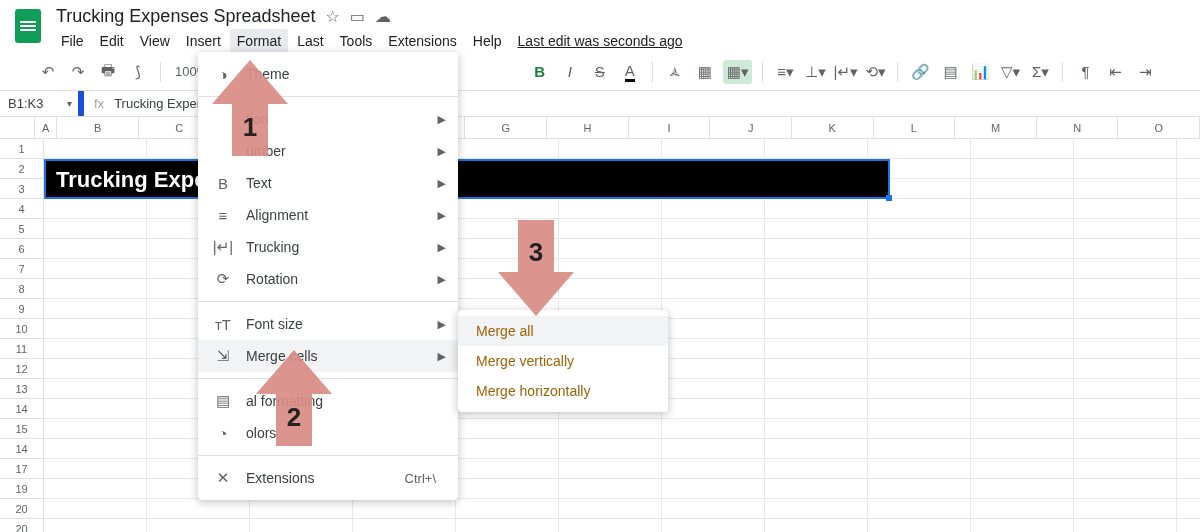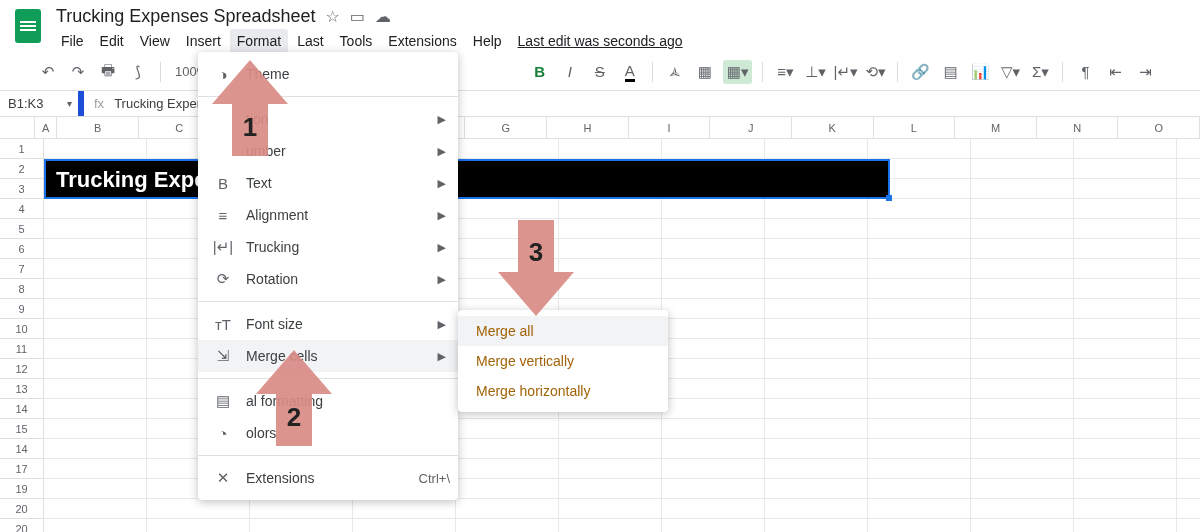--- a/index.html
+++ b/index.html
@@ -42,21 +42,21 @@
     linear-gradient(to bottom, #e8e8e8 1px, transparent 1px);
     background-size: 103px 20px; background-position: -1px -1px; }
   .merged { position: absolute; left: 0; top: 20px; width: 846px; height: 40px; background: #000; color: #fff; font-weight: bold; font-size: 22px; padding: 6px 10px; border: 2px solid #1a73e8; }
   .sel-handle { position: absolute; width: 6px; height: 6px; background: #1a73e8; }
   .dropdown { position: absolute; left: 198px; top: 52px; width: 260px; background: #fff; box-shadow: 0 2px 10px rgba(0,0,0,0.25); border-radius: 4px; padding: 6px 0; z-index: 10; }
   .submenu { position: absolute; left: 458px; top: 310px; width: 210px; background: #fff; box-shadow: 0 2px 10px rgba(0,0,0,0.25); border-radius: 4px; padding: 6px 0; z-index: 11; }
   .menu-item { display: flex; align-items: center; height: 32px; padding: 0 14px; font-size: 14px; color: #3c4043; position: relative; }
   .menu-item.hover { background: #f1f3f4; }
   .menu-item .mi-icon { width: 22px; text-align: center; font-size: 15px; color: #5f6368; margin-right: 12px; }
   .menu-item .mi-arrow { position: absolute; right: 12px; color: #5f6368; font-size: 11px; }
-  .menu-item .mi-short { position: absolute; right: 8px; color: #5f6368; font-size: 13px; }
+  .menu-item .mi-short { position: absolute; right: 22px; color: #5f6368; font-size: 13px; }
   .menu-sep { height: 1px; background: #e0e0e0; margin: 6px 0; }
   .sub-item { height: 30px; display: flex; align-items: center; padding: 0 18px; font-size: 14px; color: #a16207; }
   .sub-item.hover { background: #f1f3f4; }
   .arrow-annot { position: absolute; z-index: 20; display: flex; align-items: center; justify-content: center; font-weight: bold; font-size: 26px; color: #222; }
   .arrow-annot svg { position: absolute; }
   .arrow-annot .num { position: relative; z-index: 2; }
 </style>
 </head>
 <body>
 

